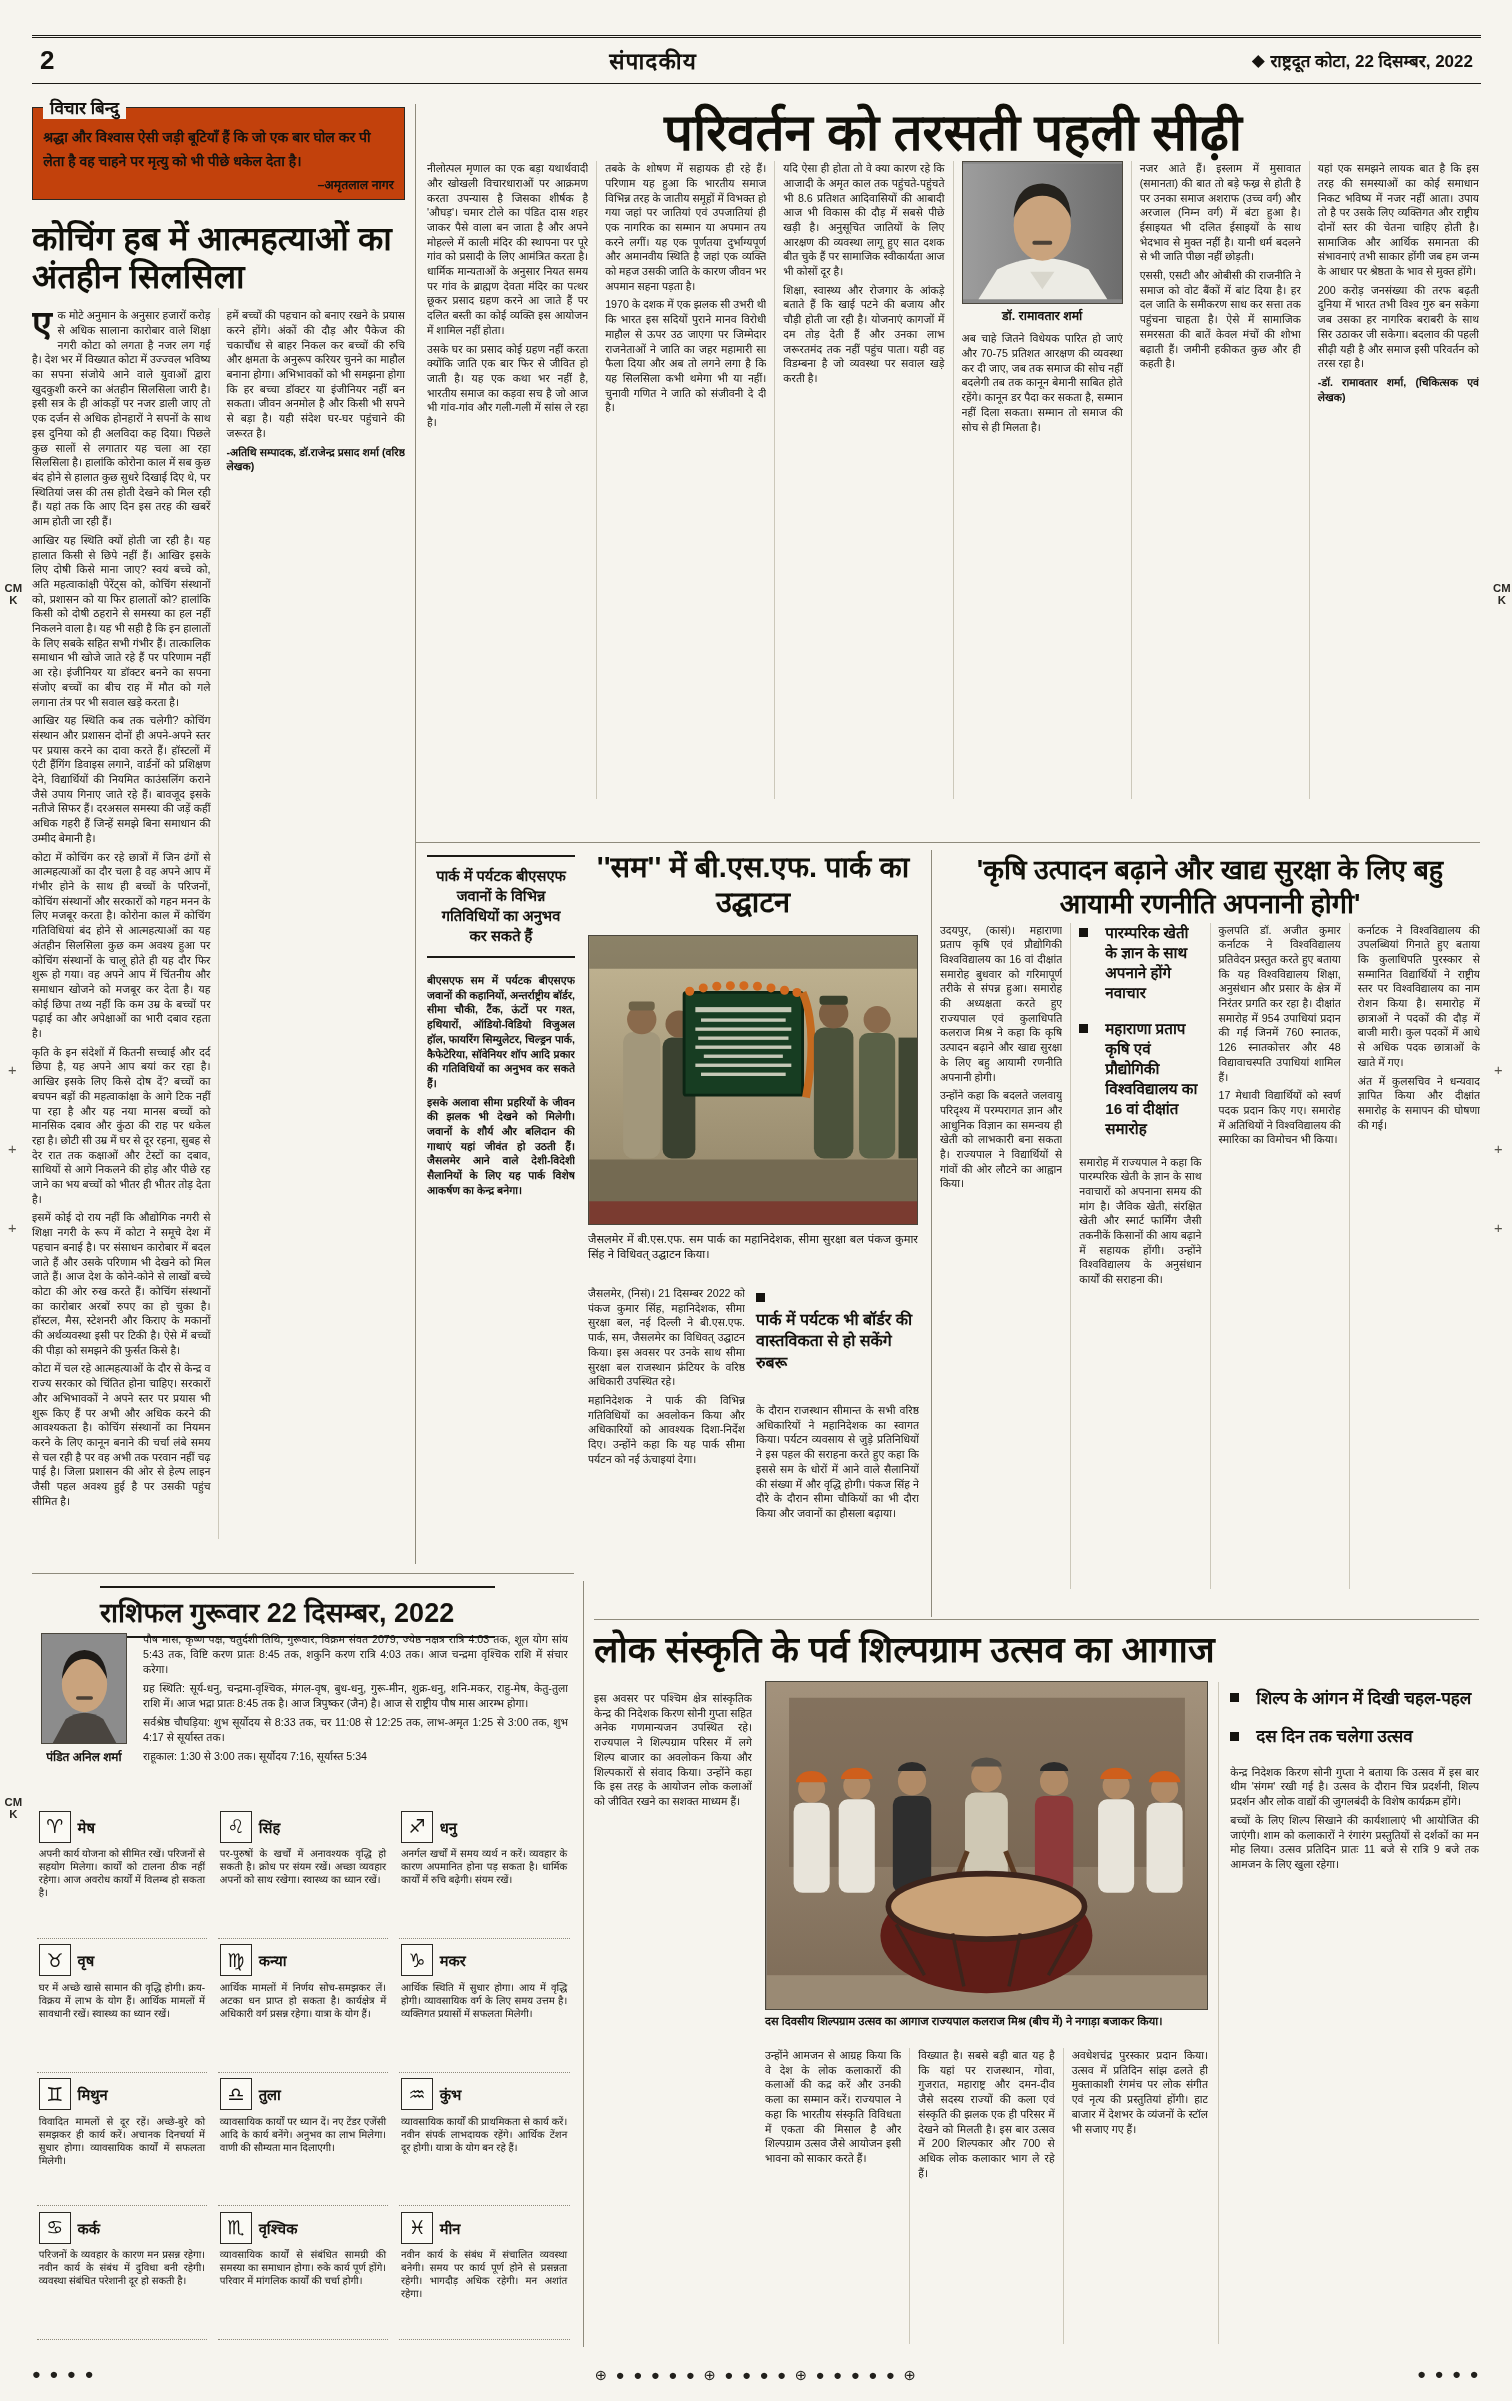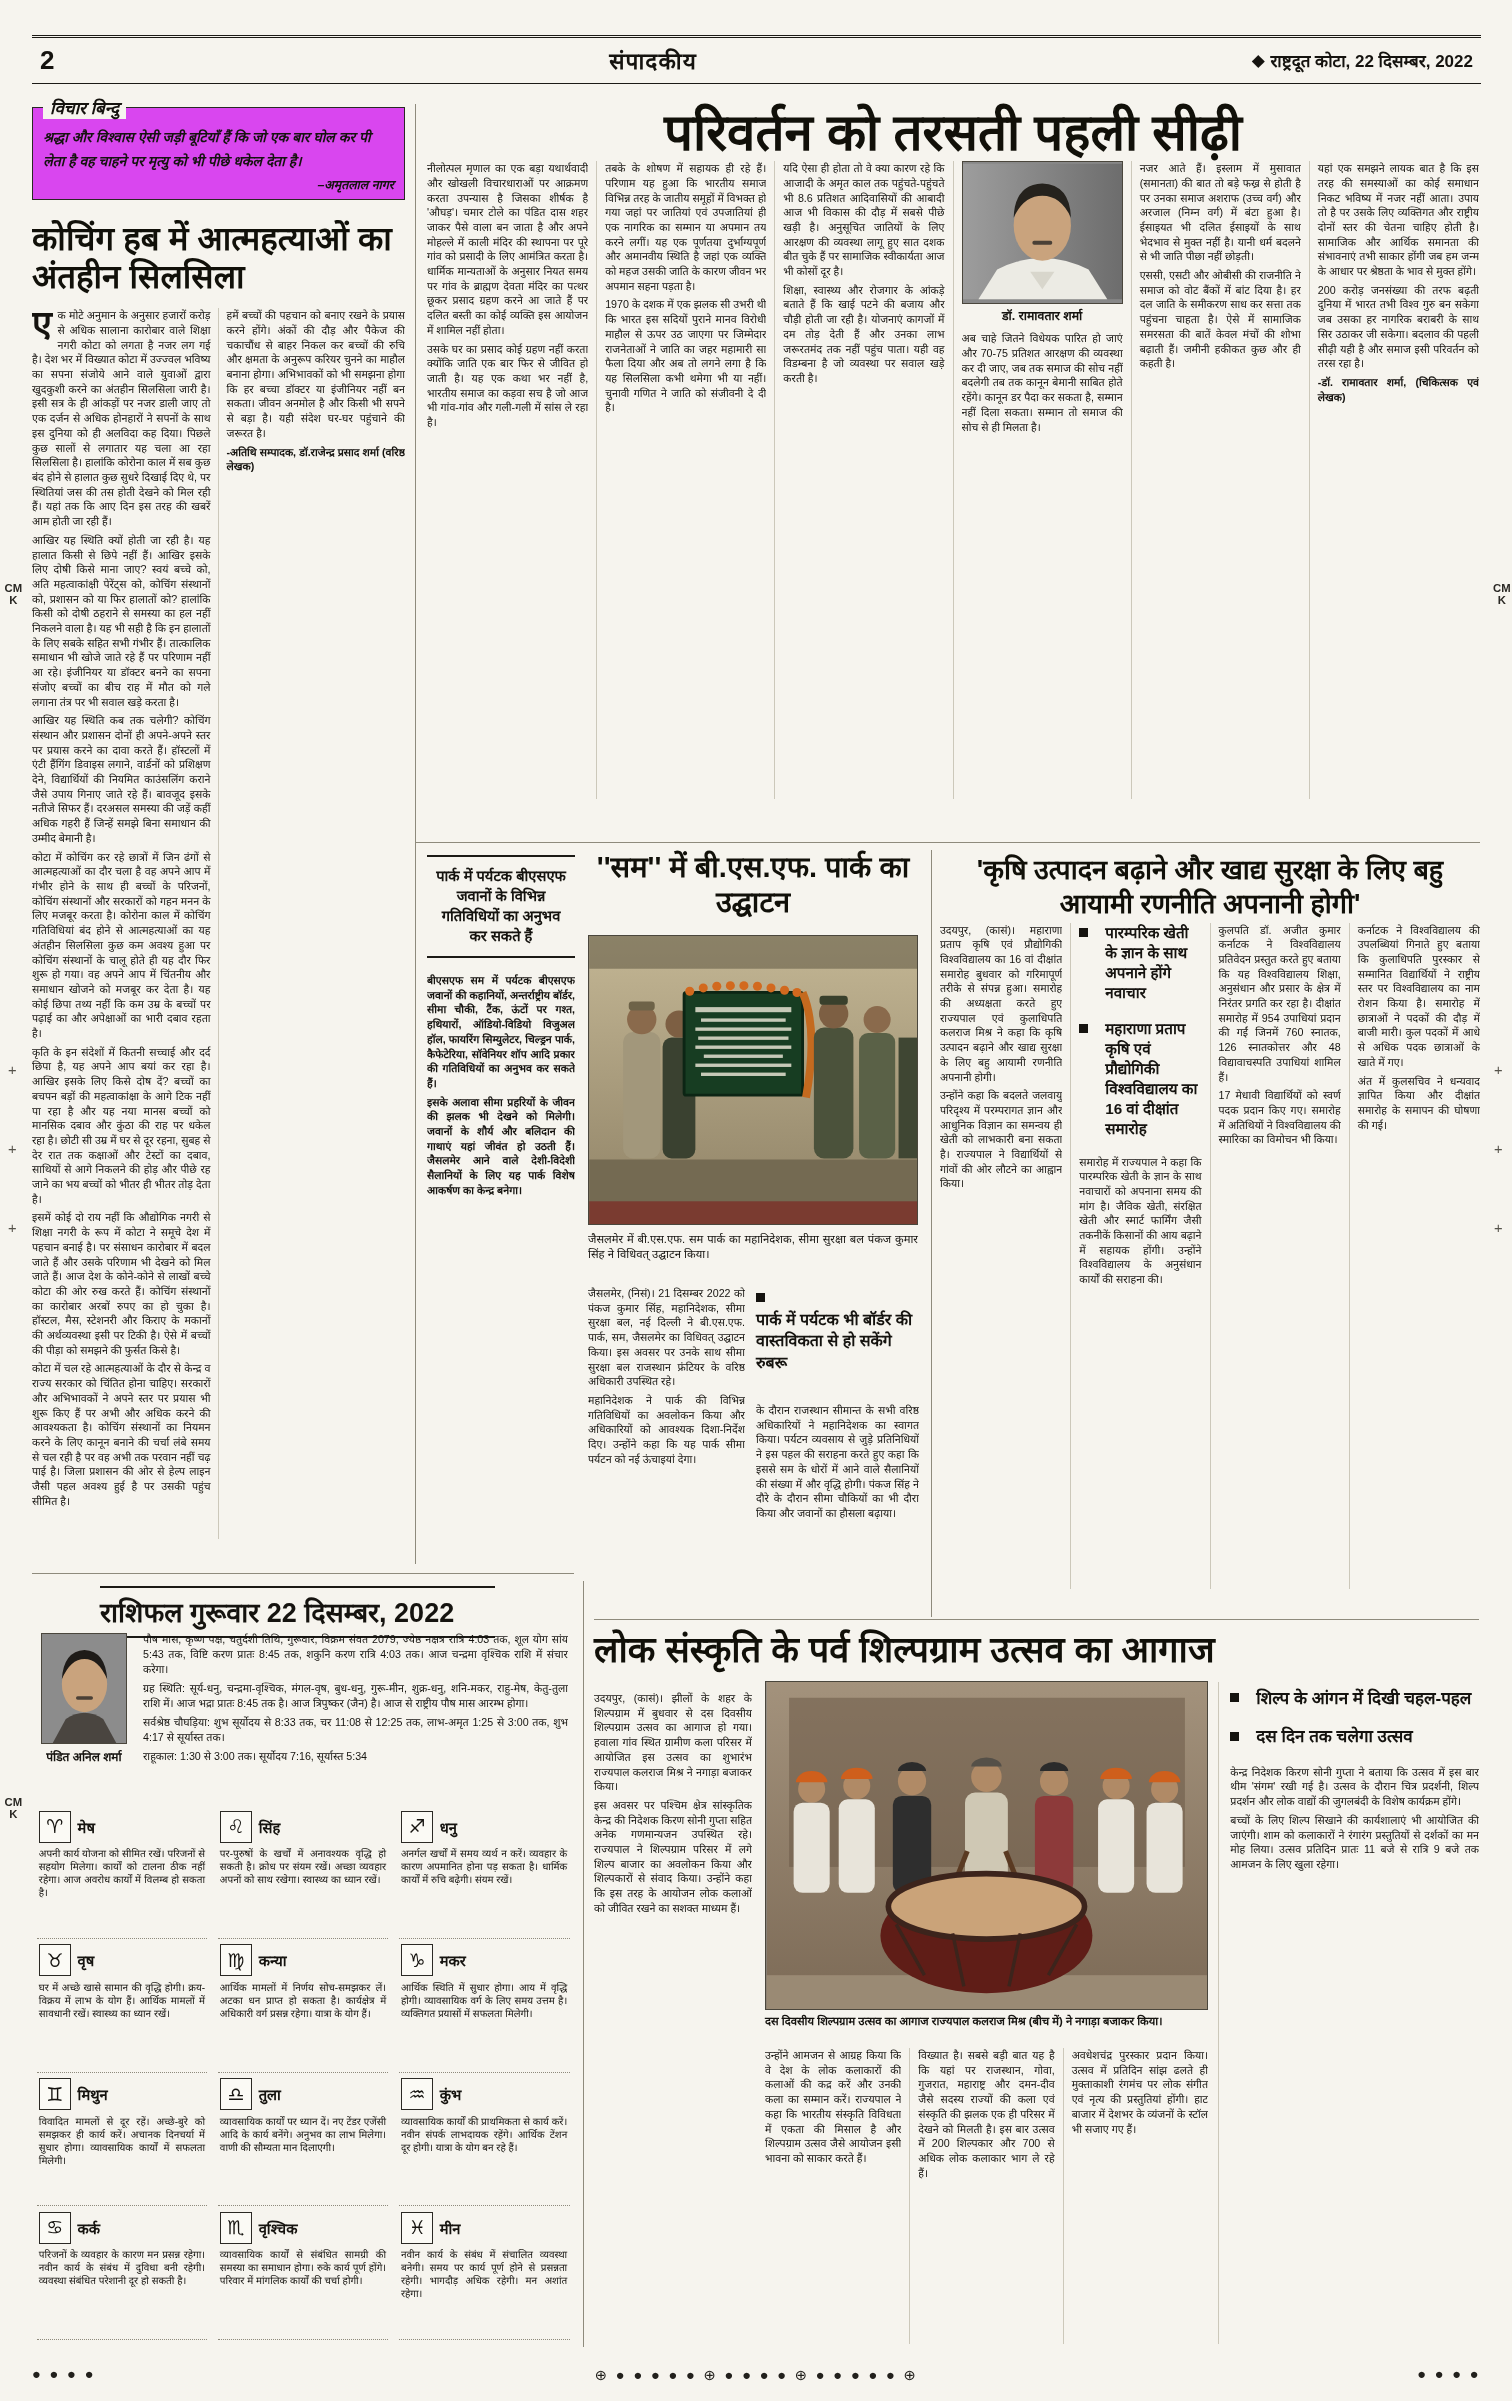--- a/index.html
+++ b/index.html
@@ -11,21 +11,21 @@
   .vrule{position:absolute;width:0.6px;background:#8e8a7c;}
   .hrule{position:absolute;height:0.6px;background:#8e8a7c;}
   
   .hdr{position:absolute;left:32px;top:35px;width:1449px;height:49px;
        border-top:3.4px double #1c1a16;border-bottom:1.1px solid #1c1a16;
        display:flex;align-items:center;justify-content:space-between;padding:0 8px;}
   .pgnum{font-size:26px;font-weight:700;}
   .section-title{font-size:22.6px;font-weight:700;letter-spacing:1.1px;}
   .masthead{font-size:17px;font-weight:700;display:flex;align-items:center;gap:5.6px;}
   
-  .vbox{border:1.7px double #2a2824;padding:17px 10.2px 5.6px 10.2px;background:#d946ef;font-style:italic;}
+  .vbox{border:1.7px double #2a2824;padding:17px 10.2px 5.6px 10.2px;background:#c2410c;}
   .vtitle{position:absolute;top:-12.4px;left:10.2px;background:#f6f4ee;padding:0 6.8px;
           font-size:17px;font-weight:700;}
   .vquote{font-size:14px;line-height:24px;font-weight:700;text-align:left;}
   .vattr{font-size:12.4px;font-weight:700;text-align:right;margin-top:3.4px;}
   
   .body p{font-size:10.7px;line-height:14.7px;text-align:justify;margin-bottom:4px;}
   .byline{text-align:right;font-weight:700;font-size:11.3px;}
   .dropcap{float:left;font-size:36px;line-height:30.5px;font-weight:700;padding:1.1px 5.6px 0 0;}
   .colrow{display:flex;}
   .ncol{flex:1;overflow:hidden;min-width:0;}
@@ -359,21 +359,20 @@
             <span class="zname">मीन</span>
           </div>
           <div class="ztext">नवीन कार्य के संबंध में संचालित व्यवस्था बनेगी। समय पर कार्य पूर्ण होने से प्रसन्नता रहेगी। भागदौड़ अधिक रहेगी। मन अशांत रहेगा।</div>
         </div>
       </div>
   </div>
 
   <div class="abs" style="left:594px;top:1628px;width:885px;height:717px;">
     <h2 class="abs" style="left:0;top:2.3px;width:613px;font-size:36px;line-height:1.1;white-space:nowrap;">लोक संस्कृति के पर्व शिल्पग्राम उत्सव का आगाज</h2>
     <div class="body abs" style="left:0;top:63px;width:158px;height:652px;overflow:hidden;">
-        <p>उदयपुर, (कासं)। झीलों के शहर के शिल्पग्राम में बुधवार से दस दिवसीय शिल्पग्राम उत्सव का आगाज हो गया। हवाला गांव स्थित ग्रामीण कला परिसर में आयोजित इस उत्सव का शुभारंभ राज्यपाल कलराज मिश्र ने नगाड़ा बजाकर किया।</p>
         <p>इस अवसर पर पश्चिम क्षेत्र सांस्कृतिक केन्द्र की निदेशक किरण सोनी गुप्ता सहित अनेक गणमान्यजन उपस्थित रहे। राज्यपाल ने शिल्पग्राम परिसर में लगे शिल्प बाजार का अवलोकन किया और शिल्पकारों से संवाद किया। उन्होंने कहा कि इस तरह के आयोजन लोक कलाओं को जीवित रखने का सशक्त माध्यम हैं।</p>
       </div>
     <span class="photo abs" style="left:171px;top:53px;width:443px;height:329px;">
       <svg viewBox="0 0 782 580" width="442" height="327">
         <defs>
             <linearGradient id="sg1" x1="0" y1="0" x2="0" y2="1">
           <stop offset="0" stop-color="#a3927c"></stop>
               <stop offset="1" stop-color="#7c6a56"></stop>
             </linearGradient>
           </defs>

